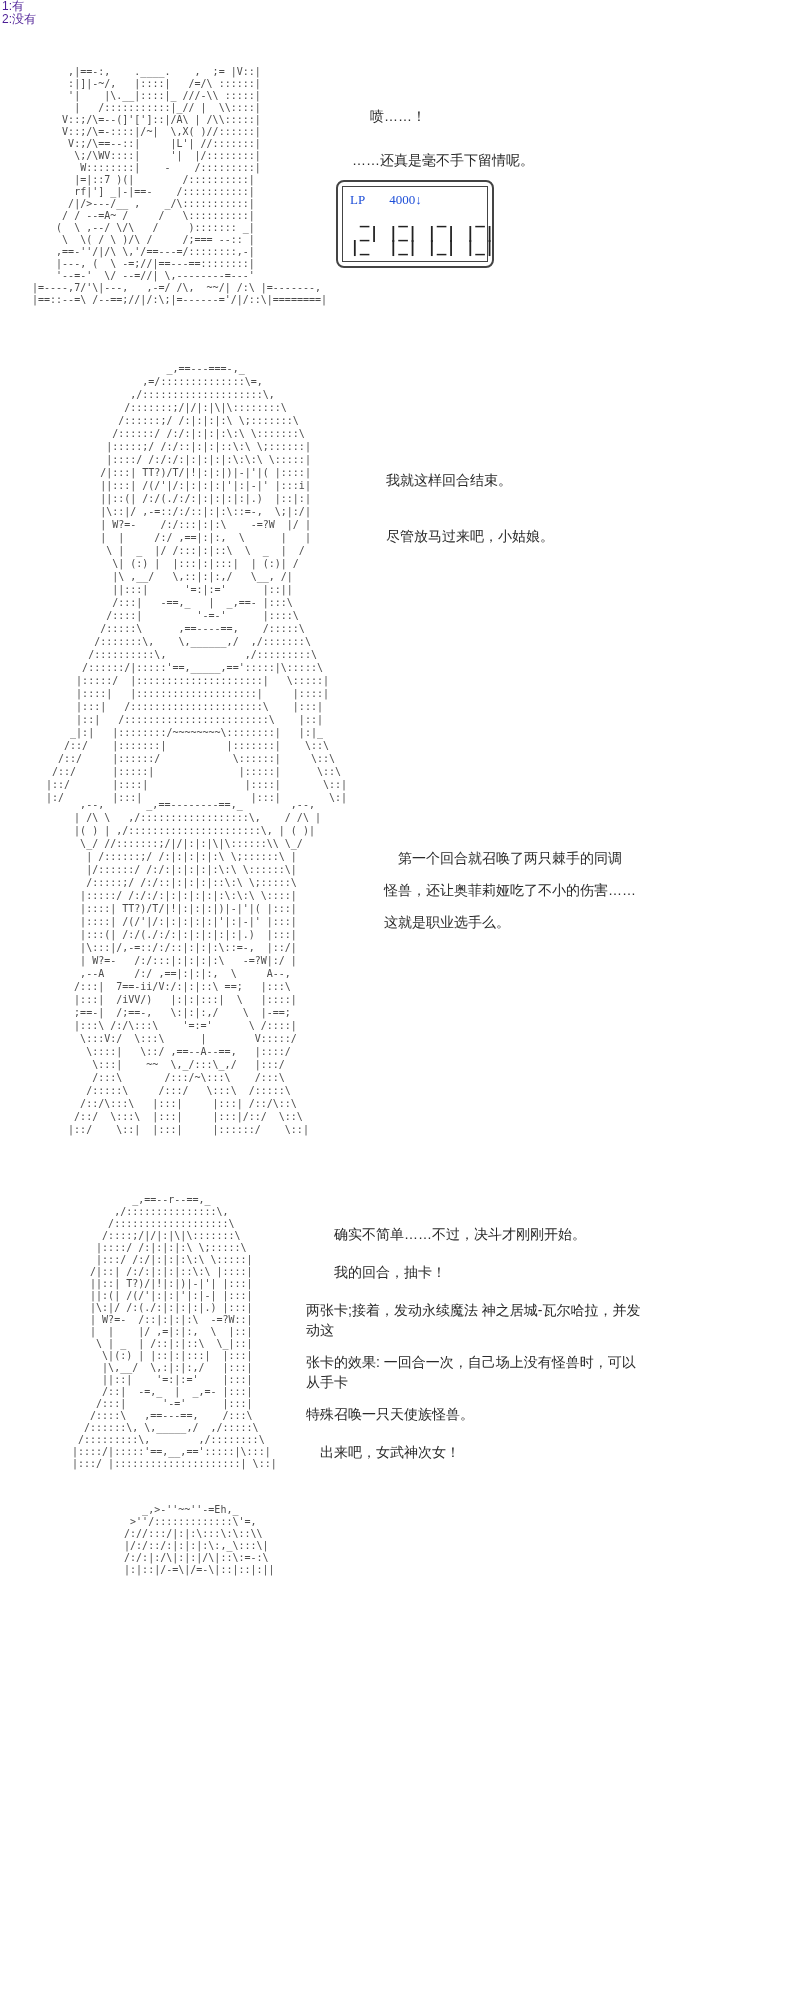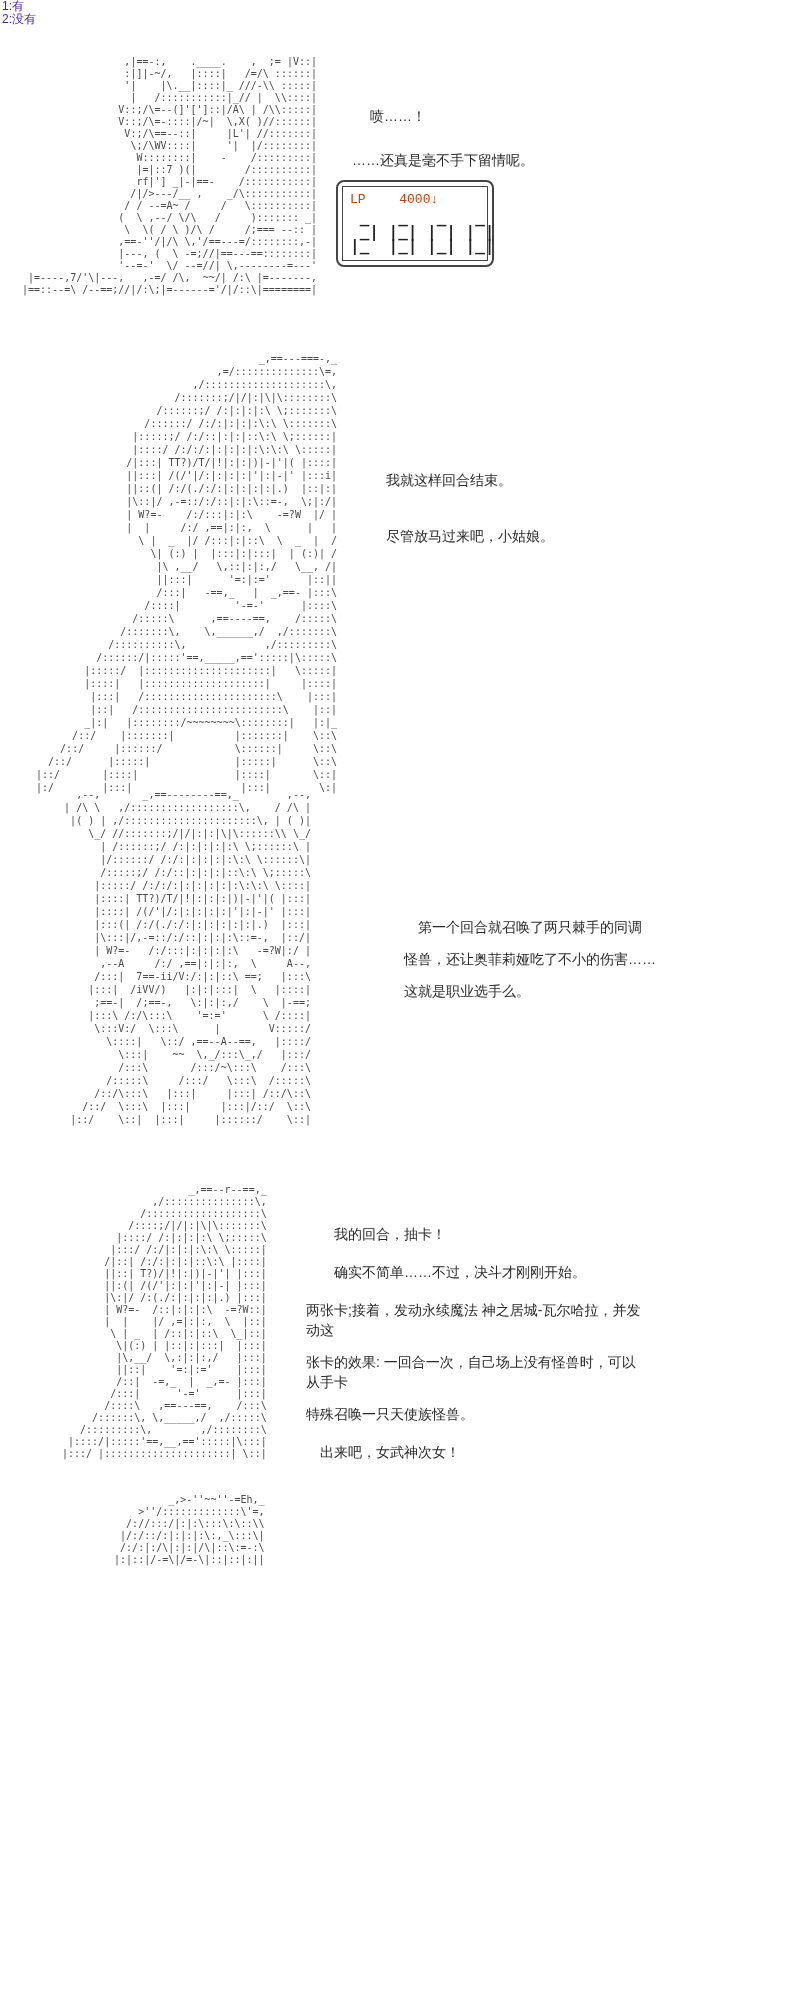--- a/index.html
+++ b/index.html
@@ -2,36 +2,36 @@
 <html><head>
 <meta charset="utf-8">
 <style>
   html,body{margin:0;padding:0;background:#ffffff;}
   .page{
     position:relative;width:800px;height:2000px;background:#ffffff;
     font-family:"Liberation Sans",sans-serif;color:#222222;overflow:hidden;
   }
   .poll{position:absolute;left:2px;top:0;font-size:12px;line-height:13px;color:#4c1d95;}
   .aa{
-    position:absolute;margin:6px;white-space:pre;
-    font-family:"DejaVu Sans Mono",monospace;color:#4a4a4a;text-align:right;
+    position:absolute;margin:16px;white-space:pre;
+    font-family:"DejaVu Sans Mono",monospace;color:#4a4a4a;
   }
   .aa-1{left:16px;top:50px;font-size:10px;line-height:12px;}
   .aa-2{left:30px;top:346px;font-size:10px;line-height:13px;}
   .aa-3{left:28px;top:782px;font-size:10px;line-height:13px;}
   .aa-4{left:56px;top:1178px;font-size:10px;line-height:12px;}
   .aa-5{left:90px;top:1488px;font-size:10px;line-height:12px;}
   .dlg{position:absolute;font-size:14px;color:#2a2a2a;line-height:20px;}
   .dlg p{margin:0 0 12px 0;}
   .lp-box{
     position:absolute;left:336px;top:180px;width:158px;
     border:2px solid #444;border-radius:8px;background:#fff;box-sizing:border-box;
   }
   .lp-inner{margin:4px;border:1px solid #444;padding:5px 7px 7px 7px;}
-  .lp-head{font-family:Liberation Mono, monospace;font-size:13px;color:#c2410c;margin-bottom:4px;}
+  .lp-head{font-family:Liberation Serif, serif;font-size:13px;color:#1d4ed8;margin-bottom:4px;}
   .lp-digits{
     margin:0;white-space:pre;font-family:"DejaVu Sans Mono",monospace;
     font-size:16px;line-height:14px;font-weight:bold;color:#222;
   }
   .ind{padding-left:28px;}
   .ind-s{padding-left:14px;}
   .gap{margin-bottom:18px !important;}
 </style>
 </head>
 <body>
@@ -143,21 +143,21 @@
      ;==-|  /;==-,   \:|:|:,/    \  |-==;
      |:::\ /:/\:::\    '=:='      \ /::::|
       \:::V:/  \:::\      |        V:::::/
        \::::|   \::/ ,==--A--==,   |::::/
         \:::|    ~~  \,_/:::\_,/   |:::/
         /:::\       /:::/~\:::\    /:::\
        /:::::\     /:::/   \:::\  /:::::\
       /::/\:::\   |:::|     |:::| /::/\::\
      /::/  \:::\  |:::|     |:::|/::/  \::\
     |::/    \::|  |:::|     |::::::/    \::|</pre>
-  <div class="dlg" style="left:384px;top:917px;width:252px;margin-left:20px;">
+  <div class="dlg" style="left:384px;top:848px;width:252px;">
     <p>　第一个回合就召唤了两只棘手的同调</p>
     <p>怪兽，还让奥菲莉娅吃了不小的伤害……</p>
     <p>这就是职业选手么。</p>
   </div>
 
   <pre class="aa aa-4">          _,==--r--==,_
        ,/:::::::::::::::\,
       /:::::::::::::::::::\
      /::::;/|/|:|\|\:::::::\
     |::::/ /:|:|:|:\ \;:::::\
@@ -173,22 +173,22 @@
      |\,__/  \,:|:|:,/   |:::|
      ||::|    '=:|:='    |:::|
      /::|  -=,_  |  _,=- |:::|
     /:::|      '-='      |:::|
    /::::\   ,==---==,    /:::\
   /::::::\, \,_____,/  ,/:::::\
  /:::::::::\,        ,/::::::::\
 |::::/|:::::'==,__,==':::::|\:::|
 |:::/ |:::::::::::::::::::::| \::|</pre>
   <div class="dlg" style="left:306px;top:1224px;width:336px;">
+    <p class="ind gap">确实不简单……不过，决斗才刚刚开始。</p>
     <p class="ind gap">我的回合，抽卡！</p>
-    <p class="ind gap">确实不简单……不过，决斗才刚刚开始。</p>
     <p>两张卡;接着，发动永续魔法 神之居城-瓦尔哈拉，并发动这</p>
     <p>张卡的效果: 一回合一次，自己场上没有怪兽时，可以从手卡</p>
     <p class="gap">特殊召唤一只天使族怪兽。</p>
     <p class="ind-s">出来吧，女武神次女！</p>
   </div>
 
   <pre class="aa aa-5">      _,&gt;-''~~''-=Eh,_
     &gt;''/:::::::::::::\'=,
    /://:::/|:|:\:::\:\::\\
    |/:/::/:|:|:|:\:,_\:::\|

